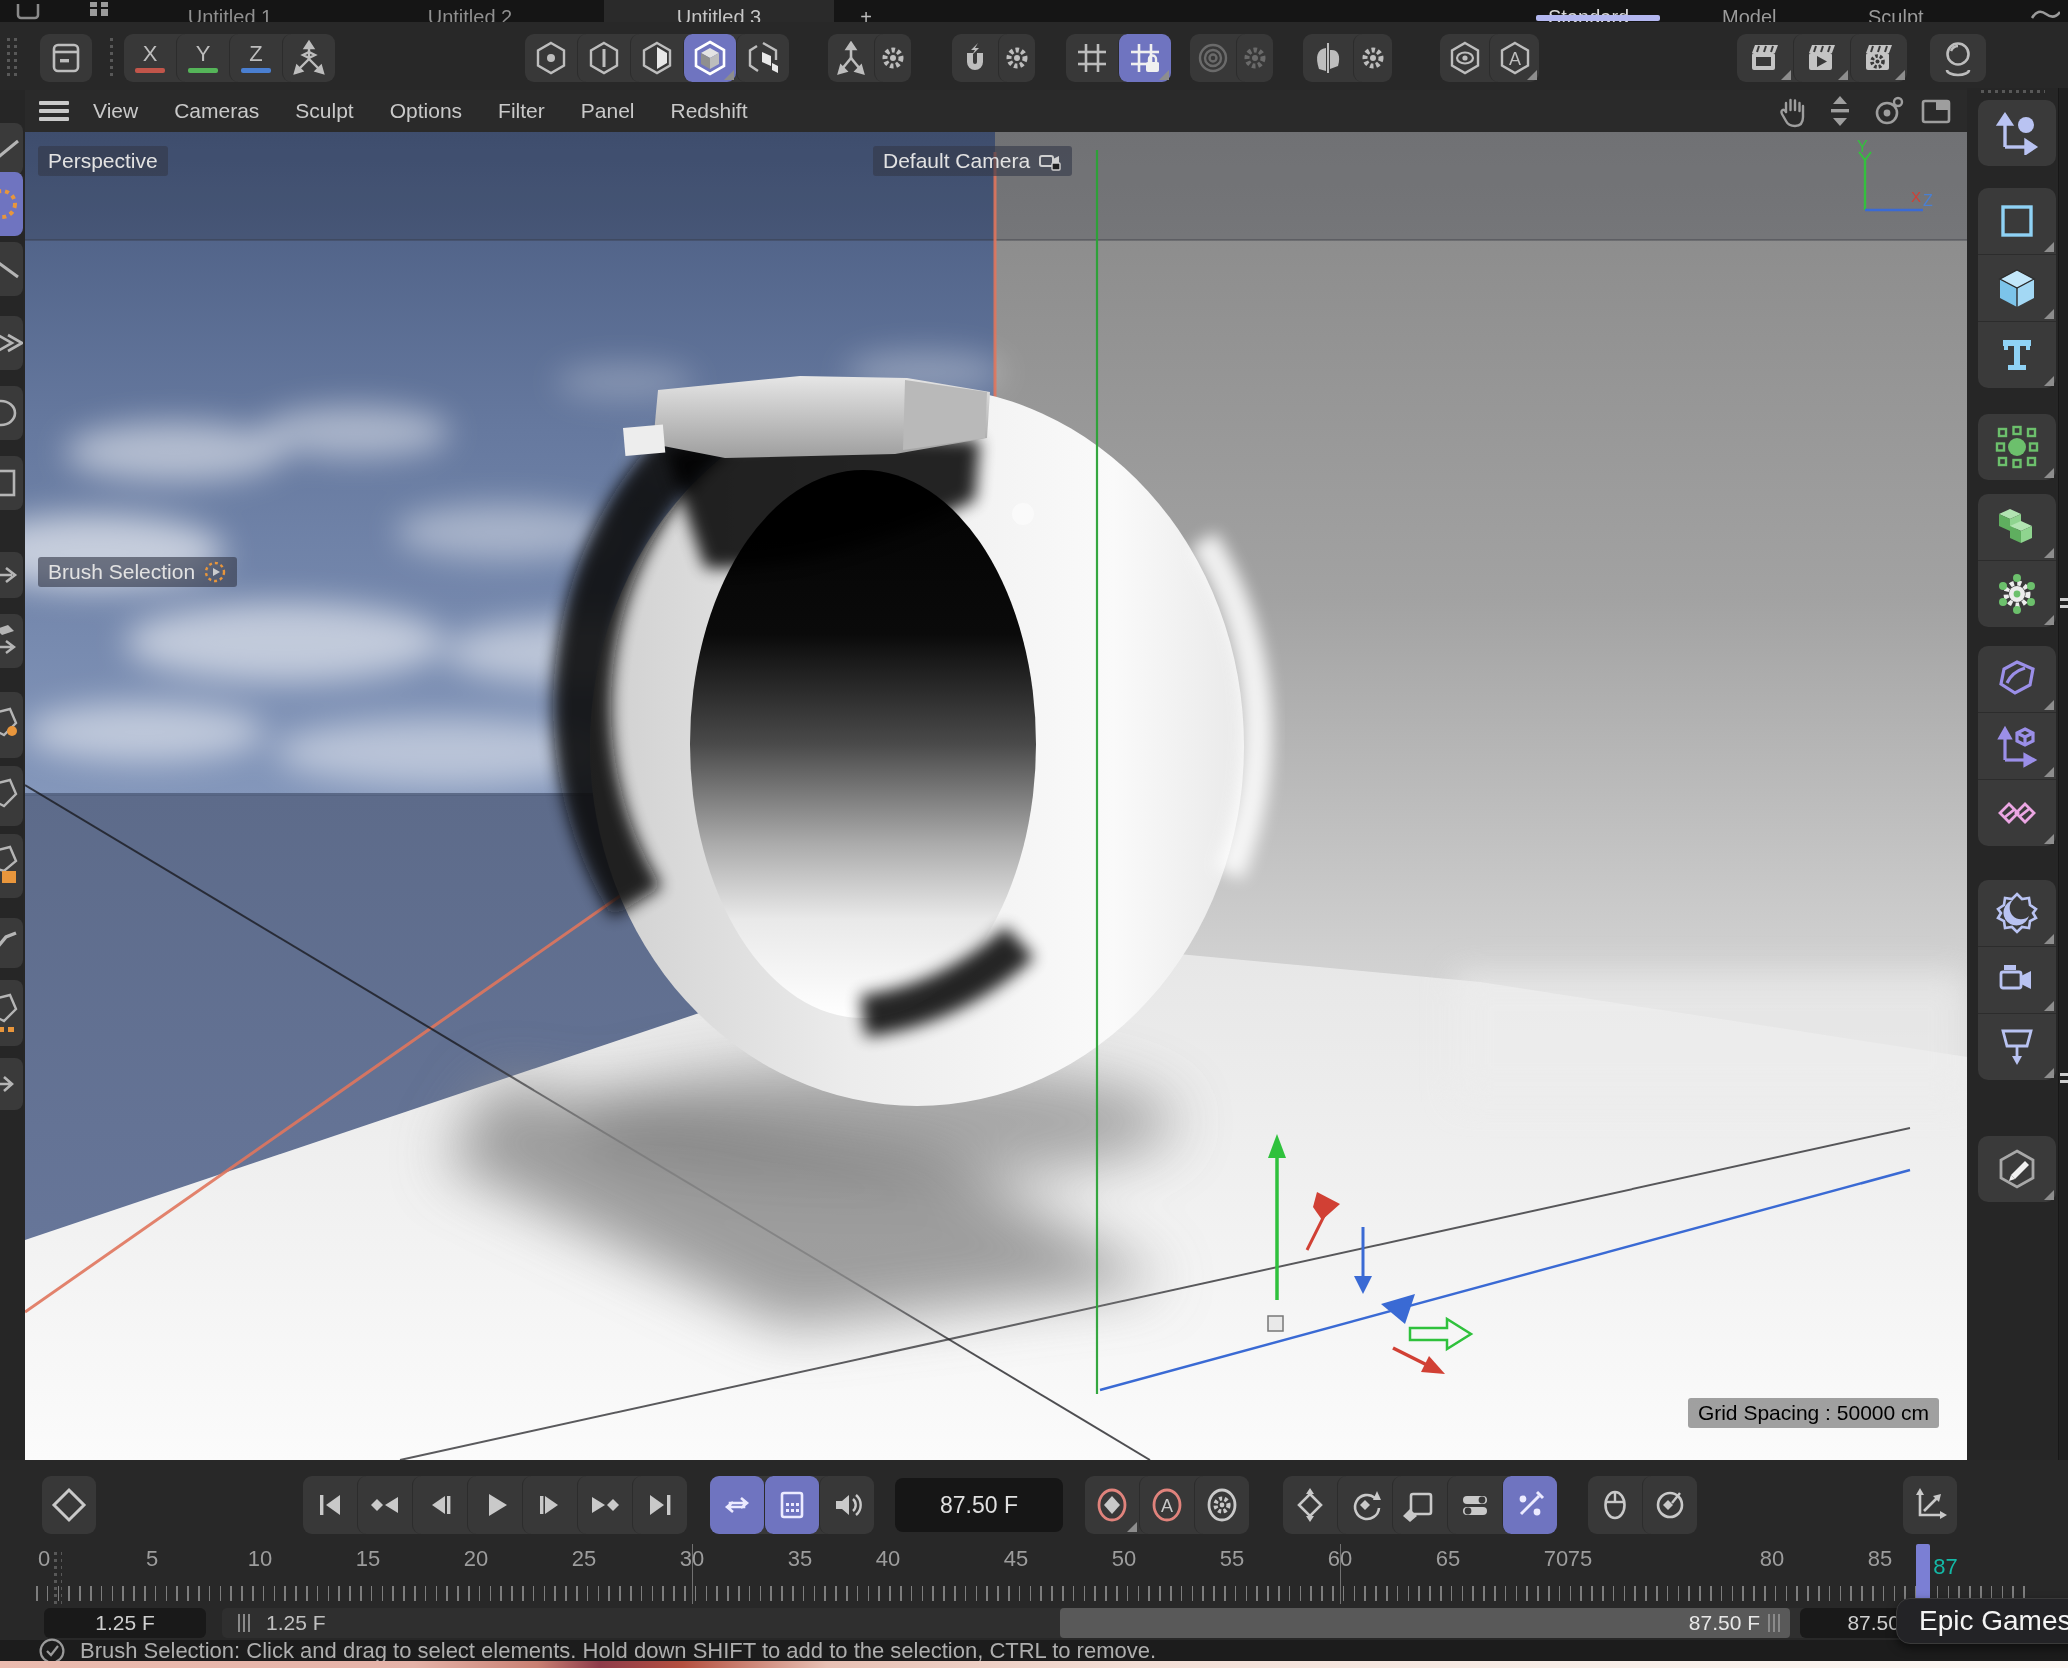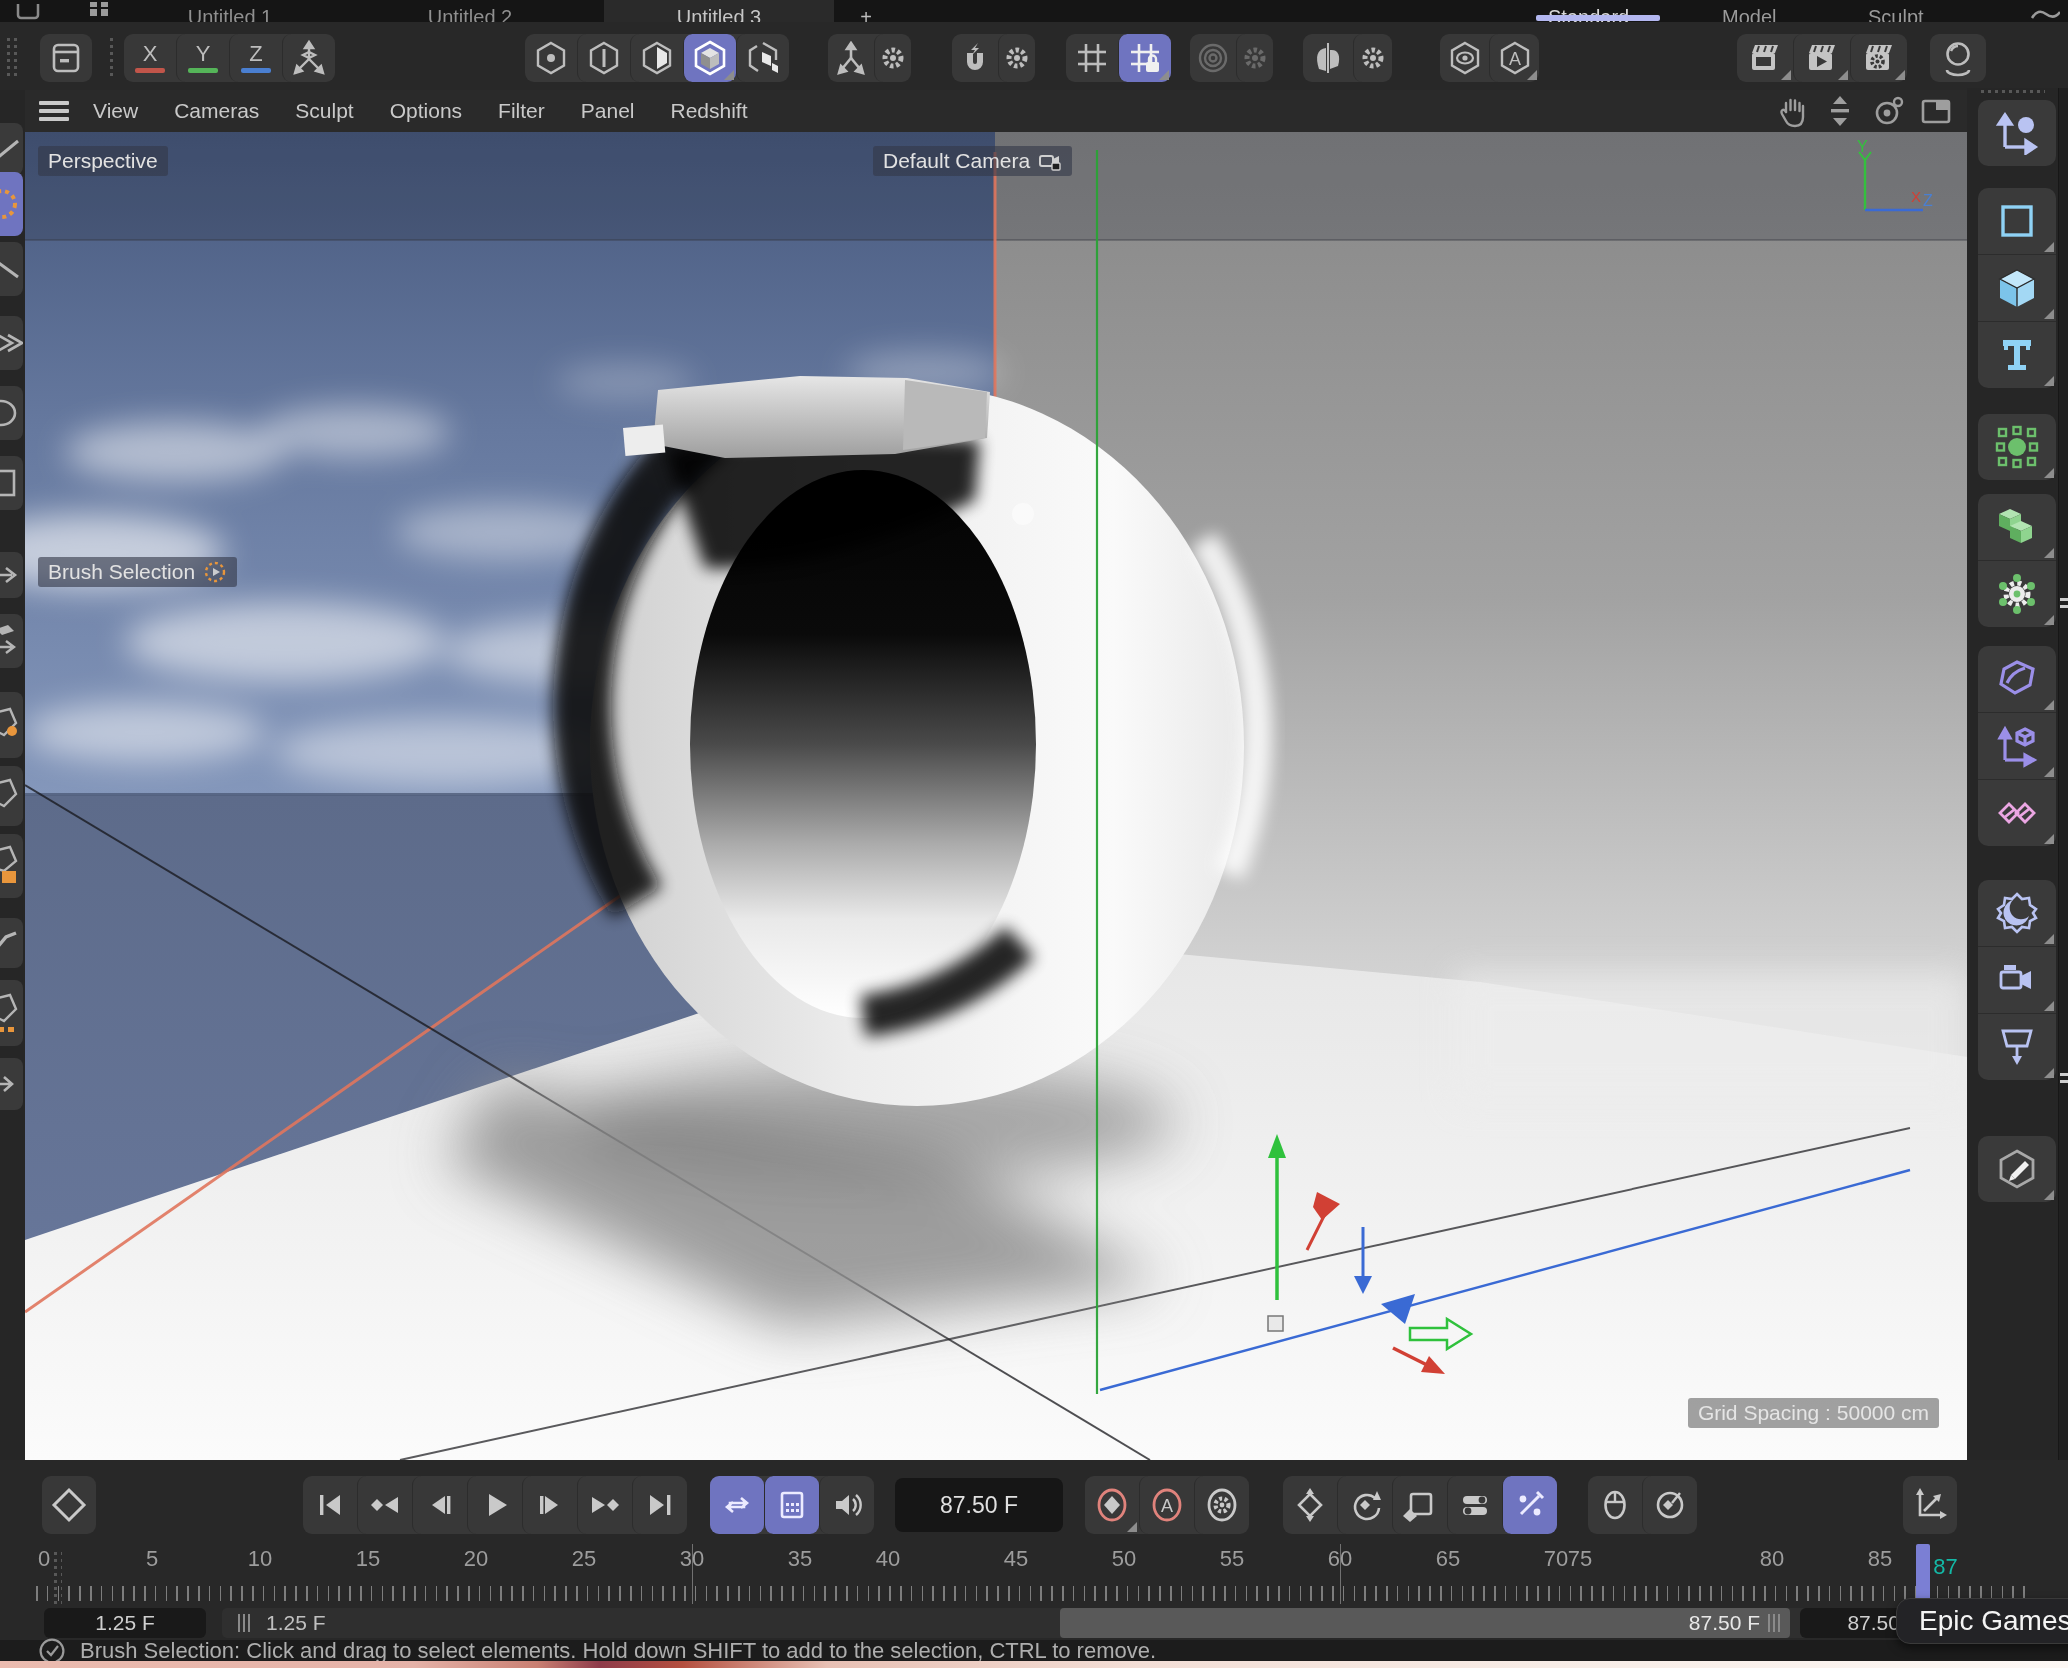--- a/index.html
+++ b/index.html
@@ -24,21 +24,21 @@
   .axisbtn{font-size:22px;color:#bdbdbd;display:flex;flex-direction:column;align-items:center;line-height:22px}
   .axisbtn .ul{width:30px;height:5px;border-radius:2px;margin-top:3px}
   .dots{position:absolute;background-image:radial-gradient(#585858 1.6px,transparent 1.7px);background-size:7px 7px}
   
   #menubar{position:absolute;left:25px;top:90px;width:1942px;height:42px;background:#2a2a2a;display:flex;align-items:center;border-bottom:7px solid #8b5cf6}
   .menu-item{font-size:21px;color:#c9c9c9;margin-left:36px}
   .mb-icons{margin-left:auto;display:flex;gap:14px;margin-right:14px}
   
   #viewport{position:absolute;left:25px;top:132px;width:1942px;height:1328px;overflow:hidden;background:#777}
   .vp-label{position:absolute;background:rgba(52,57,72,.62);color:#e2e2e2;font-size:21px;padding:3px 10px;border-radius:3px;display:flex;align-items:center;gap:8px}
-  #grid-label{background:rgba(100,100,100,.6);color:#e5e5e5}
+  #grid-label{background:rgba(100,100,100,.6);color:#000000}
   
   #leftstrip{position:absolute;left:0;top:90px;width:25px;height:1370px;background:#262626}
   .ls{position:absolute;left:0;width:23px;background:#3a3a3a;border-radius:0 8px 8px 0;overflow:hidden;display:flex;align-items:center}
   .ls.act{background:#6f74c0}
   
   #righttb{position:absolute;left:1967px;top:88px;width:101px;height:1372px;background:#262626}
   .rgrp{position:absolute;left:11px;width:78px;background:#3a3a3a;border-radius:10px;display:flex;flex-direction:column}
   .rb{position:relative;width:78px;height:66px;display:flex;align-items:center;justify-content:center}
   .rb+.rb{border-top:1px solid #2c2c2c}
   #rsliver{position:absolute;left:2058px;top:88px;width:10px;height:1372px;background:#202020;border-left:1px solid #171717}

